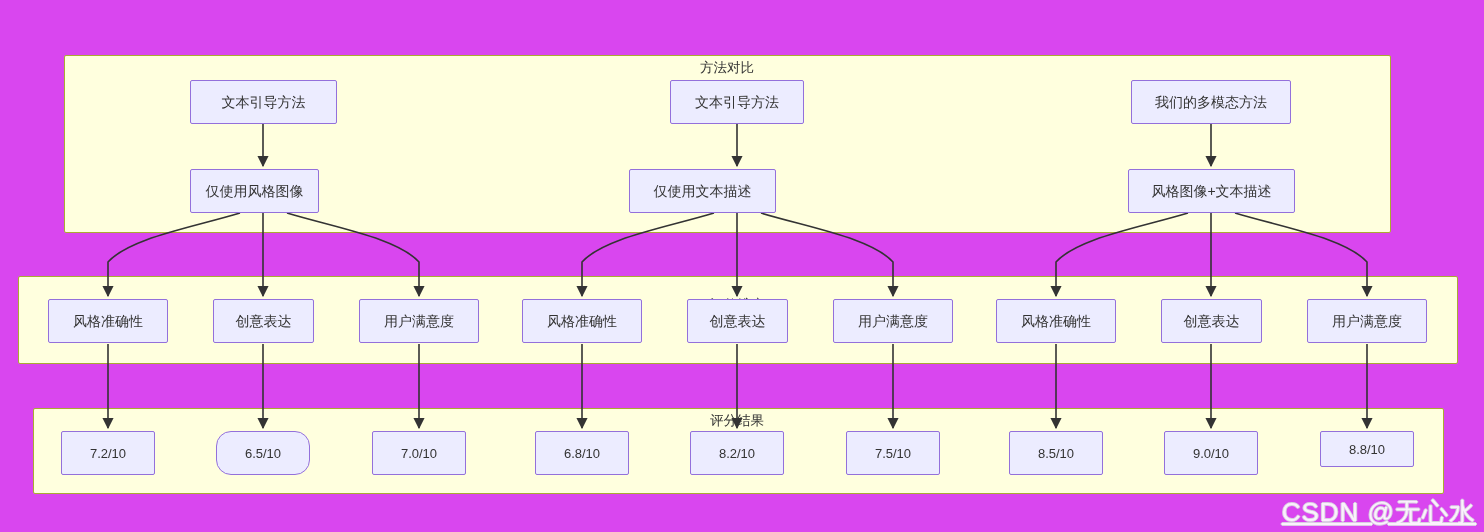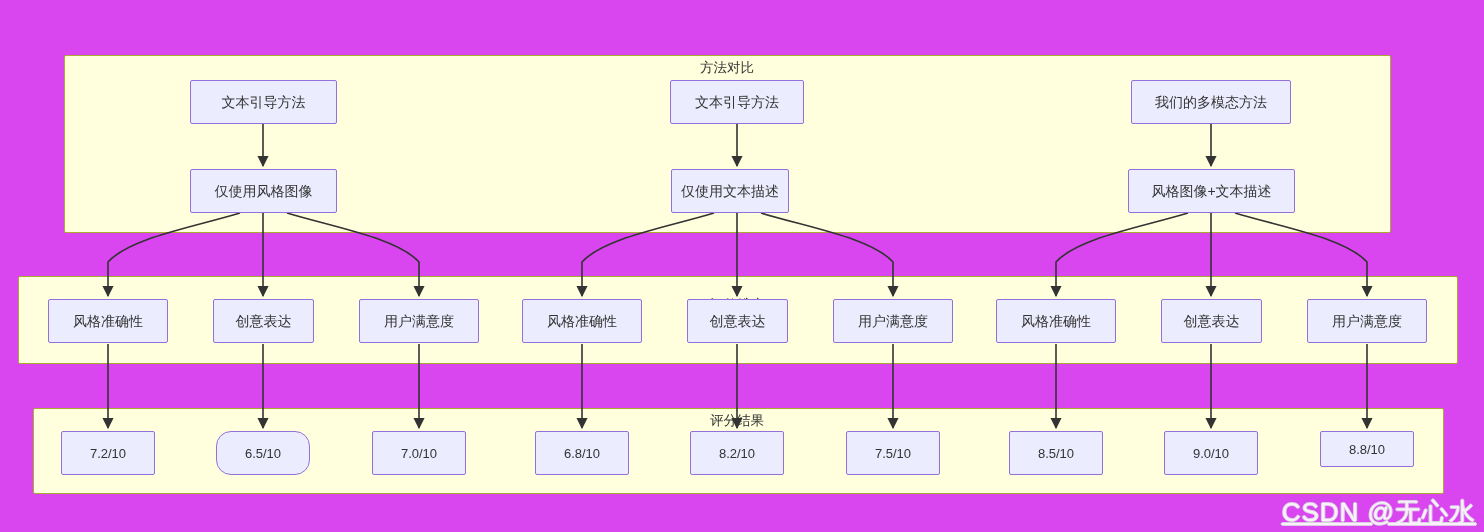--- a/index.html
+++ b/index.html
@@ -118,22 +118,22 @@
   </svg>
 
   <div class="cluster-label" style="left:727px; top:59px;">方法对比</div>
   <div class="cluster-label" style="left:737px; top:296px;">评估维度</div>
   <div class="cluster-label" style="left:737px; top:412px;">评分结果</div>
 
   <div class="node" style="left:190px; top:80px; width:147px; height:44px;">文本引导方法</div>
   <div class="node" style="left:670px; top:80px; width:134px; height:44px;">文本引导方法</div>
   <div class="node" style="left:1131px; top:80px; width:160px; height:44px;">我们的多模态方法</div>
 
-  <div class="node" style="left:190px; top:169px; width:147px; height:44px;">仅使用风格图像</div>
-  <div class="node" style="left:671px; top:169px; width:118px; height:44px;">仅使用文本描述</div>
+  <div class="node" style="left:190px; top:169px; width:129px; height:44px;">仅使用风格图像</div>
+  <div class="node" style="left:629px; top:169px; width:147px; height:44px;">仅使用文本描述</div>
   <div class="node" style="left:1128px; top:169px; width:167px; height:44px;">风格图像+文本描述</div>
 
   <div class="node" style="left:48px; top:299px; width:120px; height:44px;">风格准确性</div>
   <div class="node" style="left:213px; top:299px; width:101px; height:44px;">创意表达</div>
   <div class="node" style="left:359px; top:299px; width:120px; height:44px;">用户满意度</div>
   <div class="node" style="left:522px; top:299px; width:120px; height:44px;">风格准确性</div>
   <div class="node" style="left:687px; top:299px; width:101px; height:44px;">创意表达</div>
   <div class="node" style="left:833px; top:299px; width:120px; height:44px;">用户满意度</div>
   <div class="node" style="left:996px; top:299px; width:120px; height:44px;">风格准确性</div>
   <div class="node" style="left:1161px; top:299px; width:101px; height:44px;">创意表达</div>

